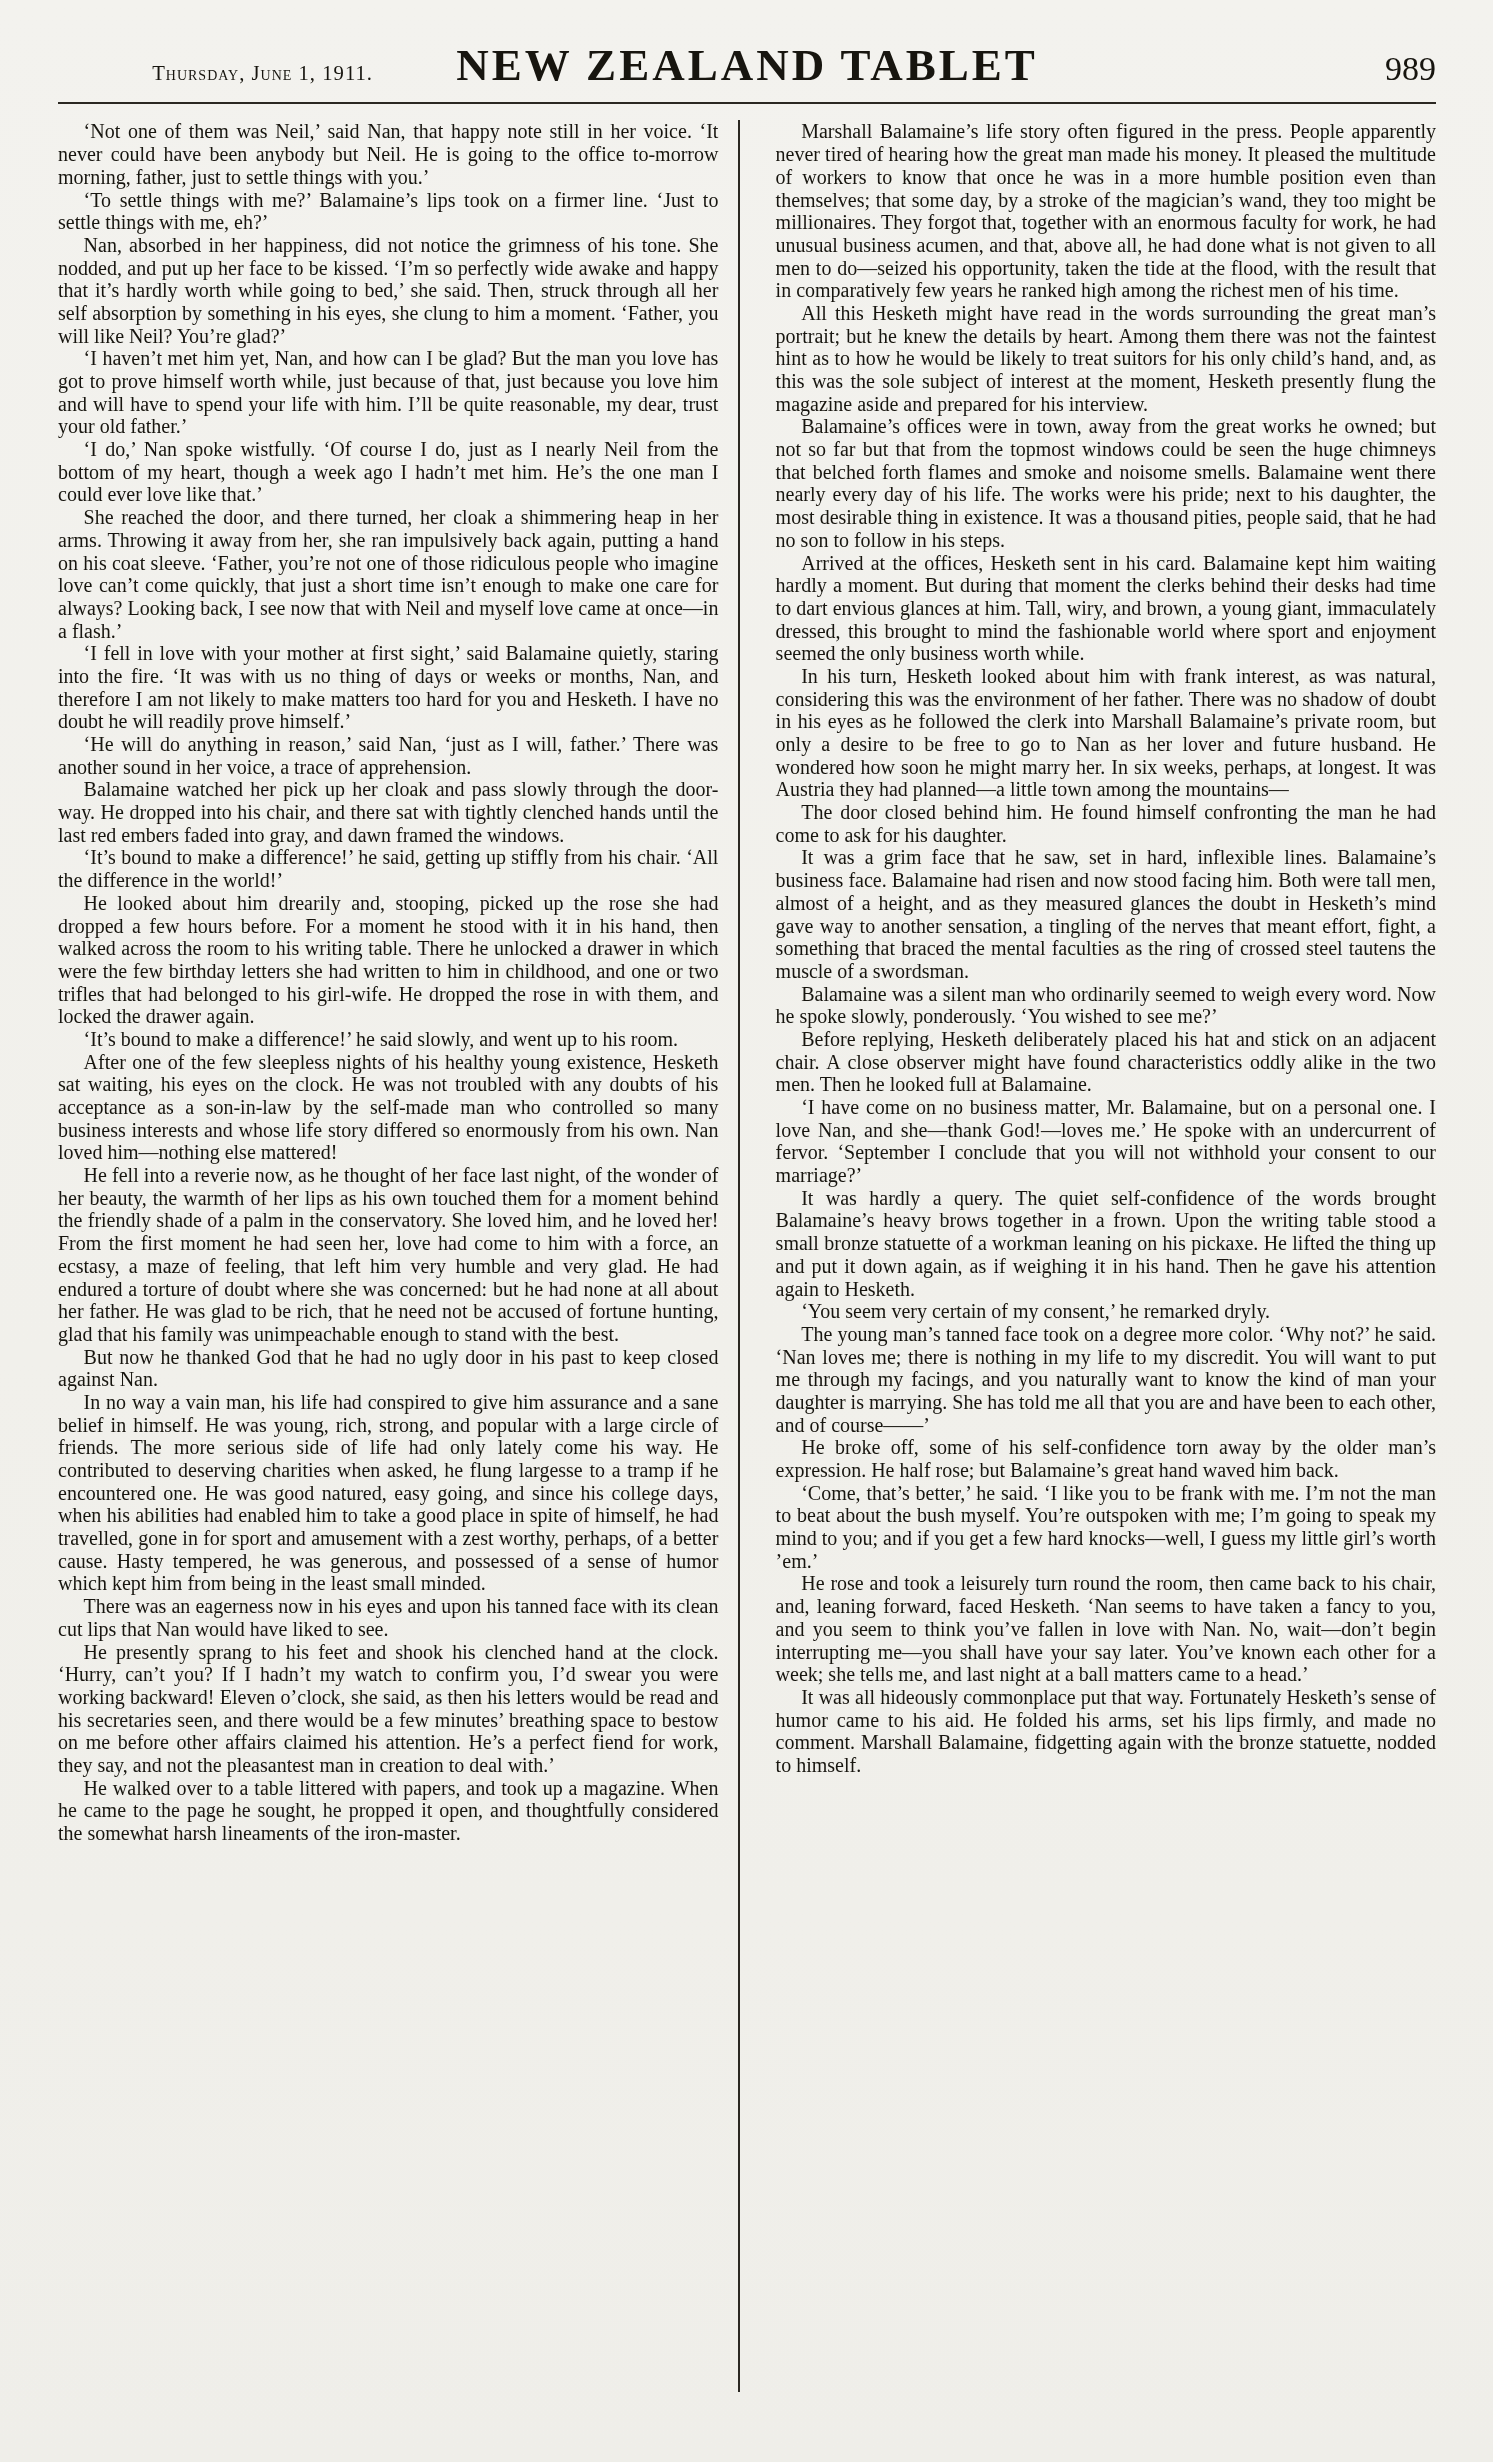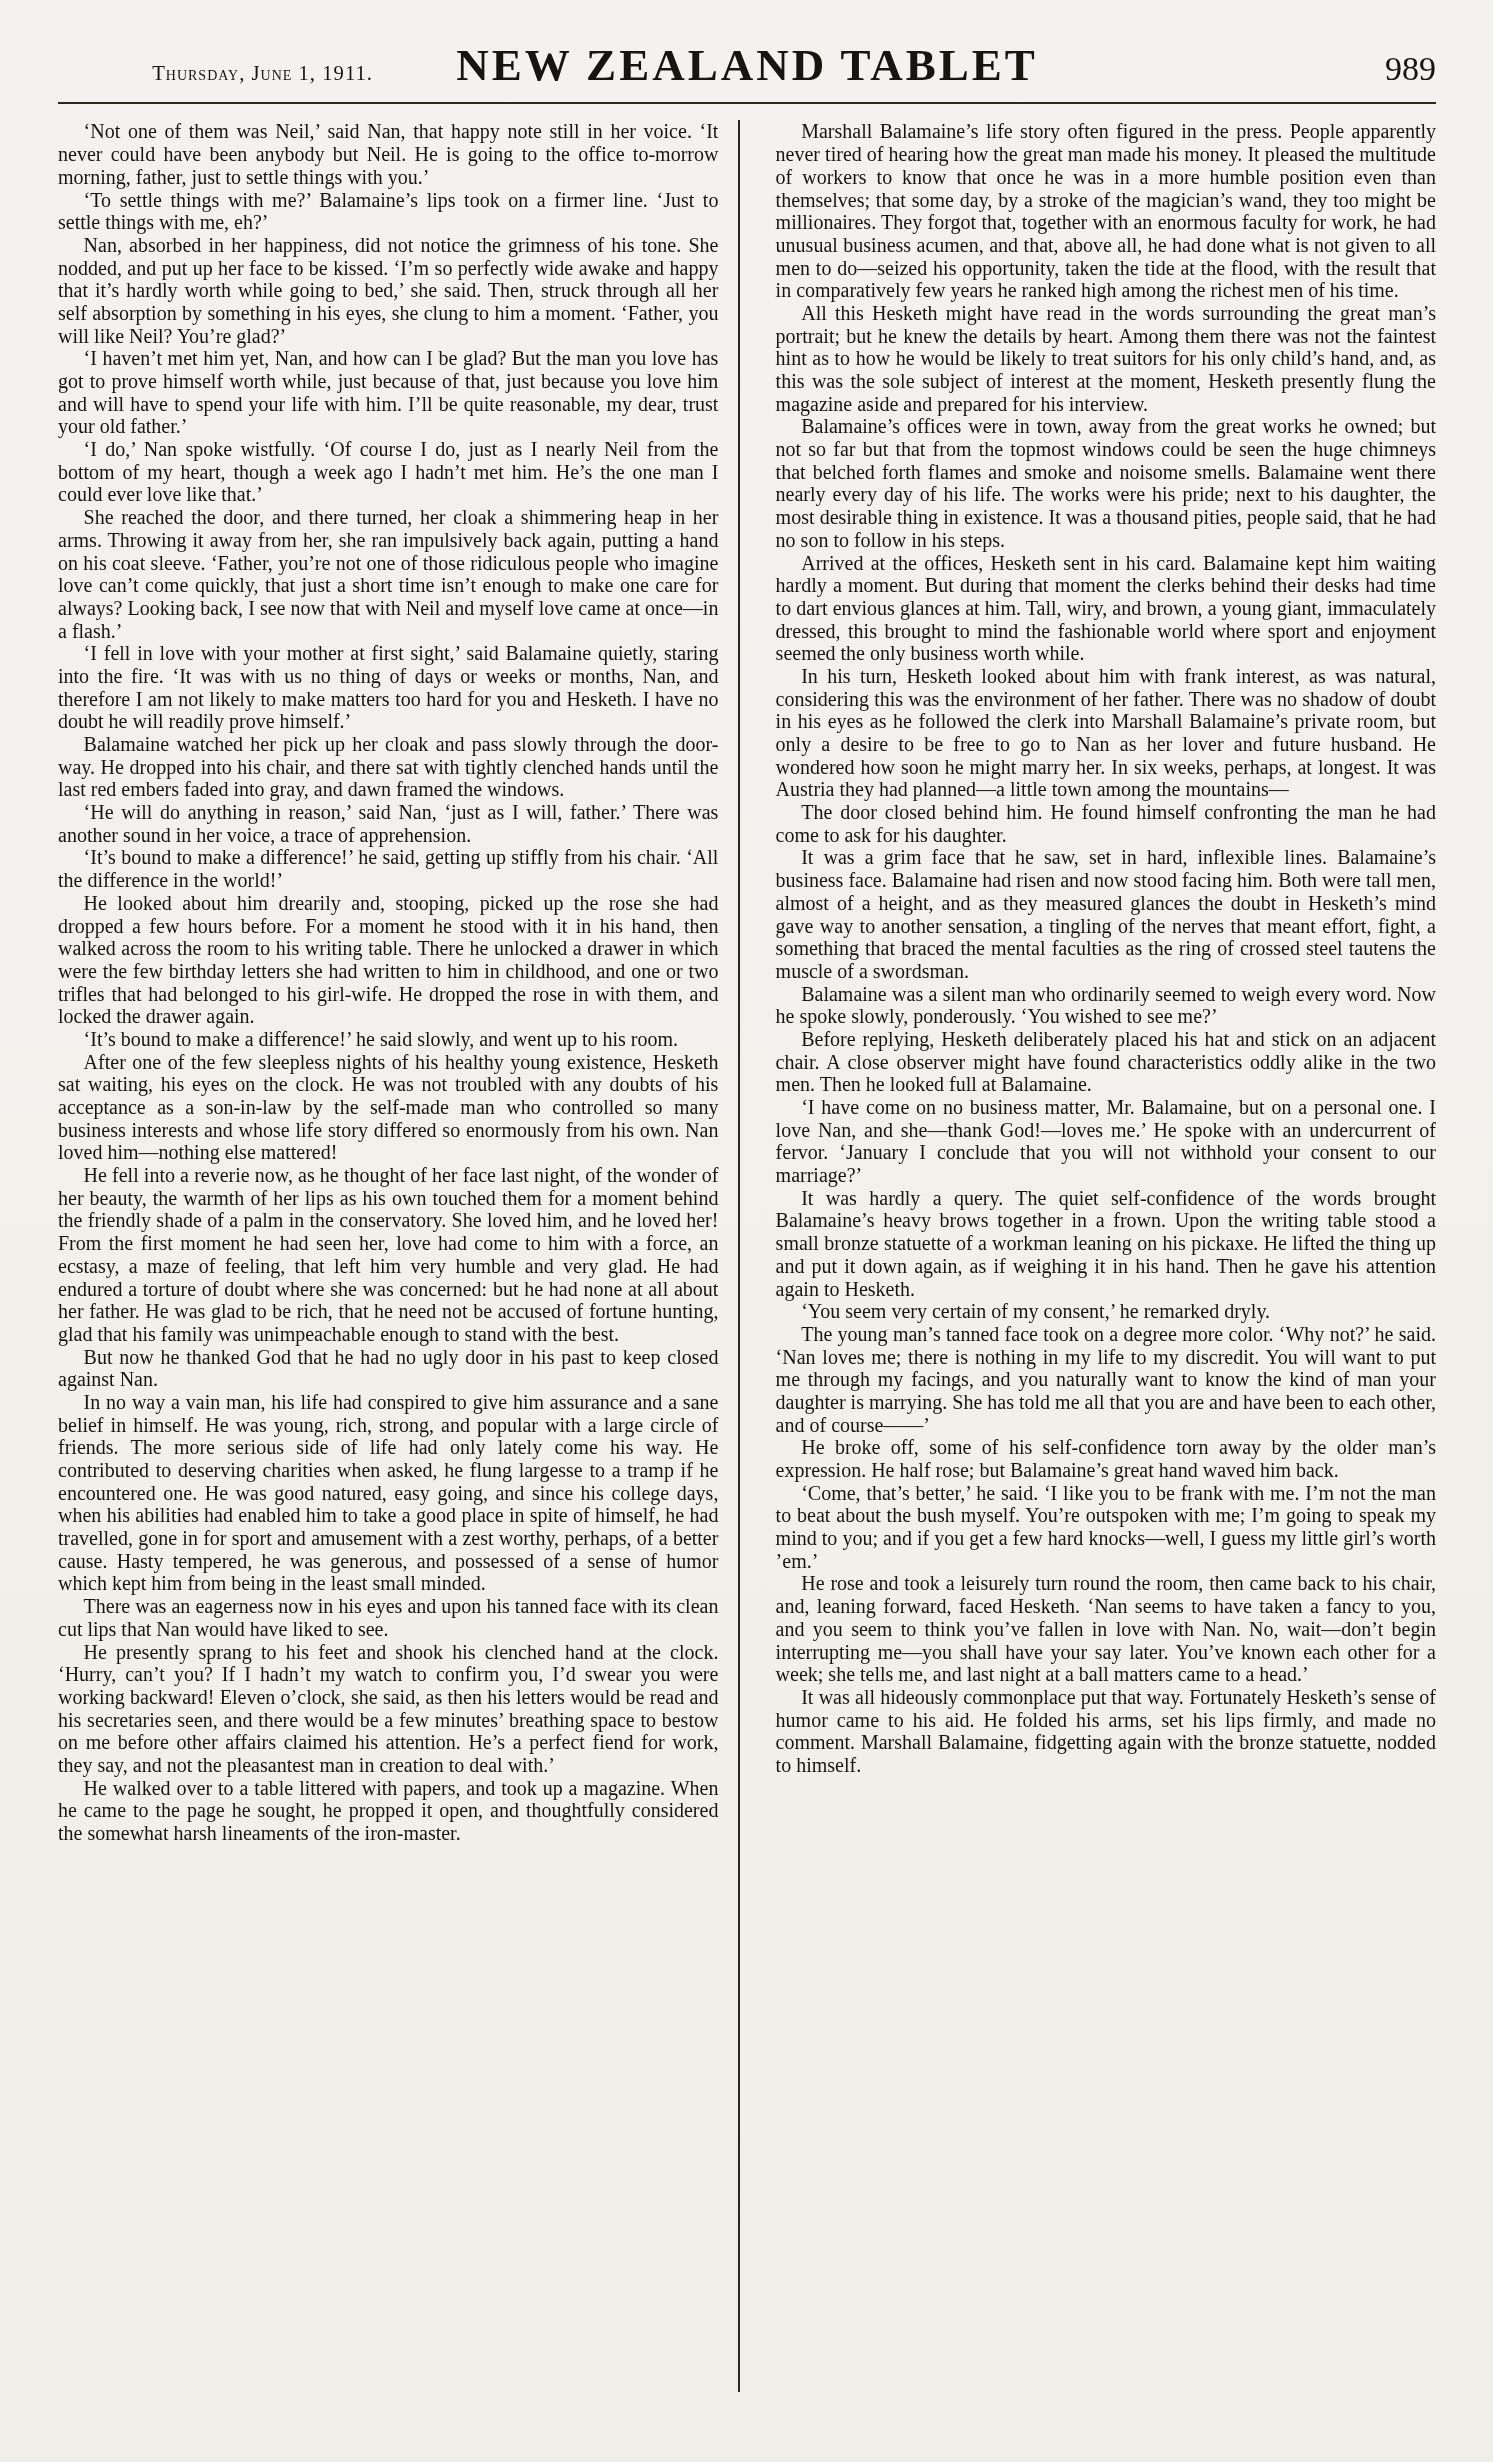--- a/index.html
+++ b/index.html
@@ -94,22 +94,22 @@
 
   <main class="columns">
     <section class="column left">
         <p class="para">‘Not one of them was Neil,’ said Nan, that happy note still in her voice. ‘It never could have been anybody but Neil. He is going to the office to-morrow morning, father, just to settle things with you.’</p>
         <p class="para">‘To settle things with me?’ Balamaine’s lips took on a firmer line. ‘Just to settle things with me, eh?’</p>
         <p class="para">Nan, absorbed in her happiness, did not notice the grimness of his tone. She nodded, and put up her face to be kissed. ‘I’m so perfectly wide awake and happy that it’s hardly worth while going to bed,’ she said. Then, struck through all her self absorption by something in his eyes, she clung to him a moment. ‘Father, you will like Neil? You’re glad?’</p>
         <p class="para">‘I haven’t met him yet, Nan, and how can I be glad? But the man you love has got to prove himself worth while, just because of that, just because you love him and will have to spend your life with him. I’ll be quite reasonable, my dear, trust your old father.’</p>
         <p class="para">‘I do,’ Nan spoke wistfully. ‘Of course I do, just as I nearly Neil from the bottom of my heart, though a week ago I hadn’t met him. He’s the one man I could ever love like that.’</p>
         <p class="para">She reached the door, and there turned, her cloak a shimmering heap in her arms. Throwing it away from her, she ran impulsively back again, putting a hand on his coat sleeve. ‘Father, you’re not one of those ridiculous people who imagine love can’t come quickly, that just a short time isn’t enough to make one care for always? Looking back, I see now that with Neil and myself love came at once—in a flash.’</p>
         <p class="para">‘I fell in love with your mother at first sight,’ said Balamaine quietly, staring into the fire. ‘It was with us no thing of days or weeks or months, Nan, and therefore I am not likely to make matters too hard for you and Hesketh. I have no doubt he will readily prove himself.’</p>
+        <p class="para">‘He will do anything in reason,’ said Nan, ‘just as I will, father.’ There was another sound in her voice, a trace of apprehension.</p>
         <p class="para">Balamaine watched her pick up her cloak and pass slowly through the door-way. He dropped into his chair, and there sat with tightly clenched hands until the last red embers faded into gray, and dawn framed the windows.</p>
-        <p class="para">‘He will do anything in reason,’ said Nan, ‘just as I will, father.’ There was another sound in her voice, a trace of apprehension.</p>
         <p class="para">‘It’s bound to make a difference!’ he said, getting up stiffly from his chair. ‘All the difference in the world!’</p>
         <p class="para">He looked about him drearily and, stooping, picked up the rose she had dropped a few hours before. For a moment he stood with it in his hand, then walked across the room to his writing table. There he unlocked a drawer in which were the few birthday letters she had written to him in childhood, and one or two trifles that had belonged to his girl-wife. He dropped the rose in with them, and locked the drawer again.</p>
         <p class="para">‘It’s bound to make a difference!’ he said slowly, and went up to his room.</p>
         <p class="para">After one of the few sleepless nights of his healthy young existence, Hesketh sat waiting, his eyes on the clock. He was not troubled with any doubts of his acceptance as a son-in-law by the self-made man who controlled so many business interests and whose life story differed so enormously from his own. Nan loved him—nothing else mattered!</p>
         <p class="para">He fell into a reverie now, as he thought of her face last night, of the wonder of her beauty, the warmth of her lips as his own touched them for a moment behind the friendly shade of a palm in the conservatory. She loved him, and he loved her! From the first moment he had seen her, love had come to him with a force, an ecstasy, a maze of feeling, that left him very humble and very glad. He had endured a torture of doubt where she was concerned: but he had none at all about her father. He was glad to be rich, that he need not be accused of fortune hunting, glad that his family was unimpeachable enough to stand with the best.</p>
         <p class="para">But now he thanked God that he had no ugly door in his past to keep closed against Nan.</p>
         <p class="para">In no way a vain man, his life had conspired to give him assurance and a sane belief in himself. He was young, rich, strong, and popular with a large circle of friends. The more serious side of life had only lately come his way. He contributed to deserving charities when asked, he flung largesse to a tramp if he encountered one. He was good natured, easy going, and since his college days, when his abilities had enabled him to take a good place in spite of himself, he had travelled, gone in for sport and amusement with a zest worthy, perhaps, of a better cause. Hasty tempered, he was generous, and possessed of a sense of humor which kept him from being in the least small minded.</p>
         <p class="para">There was an eagerness now in his eyes and upon his tanned face with its clean cut lips that Nan would have liked to see.</p>
         <p class="para">He presently sprang to his feet and shook his clenched hand at the clock. ‘Hurry, can’t you? If I hadn’t my watch to confirm you, I’d swear you were working backward! Eleven o’clock, she said, as then his letters would be read and his secretaries seen, and there would be a few minutes’ breathing space to bestow on me before other affairs claimed his attention. He’s a perfect fiend for work, they say, and not the pleasantest man in creation to deal with.’</p>
         <p class="para">He walked over to a table littered with papers, and took up a magazine. When he came to the page he sought, he propped it open, and thoughtfully considered the somewhat harsh lineaments of the iron-master.</p>
@@ -118,21 +118,21 @@
     <section class="column right">
         <p class="para">Marshall Balamaine’s life story often figured in the press. People apparently never tired of hearing how the great man made his money. It pleased the multitude of workers to know that once he was in a more humble position even than themselves; that some day, by a stroke of the magician’s wand, they too might be millionaires. They forgot that, together with an enormous faculty for work, he had unusual business acumen, and that, above all, he had done what is not given to all men to do—seized his opportunity, taken the tide at the flood, with the result that in comparatively few years he ranked high among the richest men of his time.</p>
         <p class="para">All this Hesketh might have read in the words surrounding the great man’s portrait; but he knew the details by heart. Among them there was not the faintest hint as to how he would be likely to treat suitors for his only child’s hand, and, as this was the sole subject of interest at the moment, Hesketh presently flung the magazine aside and prepared for his interview.</p>
         <p class="para">Balamaine’s offices were in town, away from the great works he owned; but not so far but that from the topmost windows could be seen the huge chimneys that belched forth flames and smoke and noisome smells. Balamaine went there nearly every day of his life. The works were his pride; next to his daughter, the most desirable thing in existence. It was a thousand pities, people said, that he had no son to follow in his steps.</p>
         <p class="para">Arrived at the offices, Hesketh sent in his card. Balamaine kept him waiting hardly a moment. But during that moment the clerks behind their desks had time to dart envious glances at him. Tall, wiry, and brown, a young giant, immaculately dressed, this brought to mind the fashionable world where sport and enjoyment seemed the only business worth while.</p>
         <p class="para">In his turn, Hesketh looked about him with frank interest, as was natural, considering this was the environment of her father. There was no shadow of doubt in his eyes as he followed the clerk into Marshall Balamaine’s private room, but only a desire to be free to go to Nan as her lover and future husband. He wondered how soon he might marry her. In six weeks, perhaps, at longest. It was Austria they had planned—a little town among the mountains—</p>
         <p class="para">The door closed behind him. He found himself confronting the man he had come to ask for his daughter.</p>
         <p class="para">It was a grim face that he saw, set in hard, inflexible lines. Balamaine’s business face. Balamaine had risen and now stood facing him. Both were tall men, almost of a height, and as they measured glances the doubt in Hesketh’s mind gave way to another sensation, a tingling of the nerves that meant effort, fight, a something that braced the mental faculties as the ring of crossed steel tautens the muscle of a swordsman.</p>
         <p class="para">Balamaine was a silent man who ordinarily seemed to weigh every word. Now he spoke slowly, ponderously. ‘You wished to see me?’</p>
         <p class="para">Before replying, Hesketh deliberately placed his hat and stick on an adjacent chair. A close observer might have found characteristics oddly alike in the two men. Then he looked full at Balamaine.</p>
-        <p class="para">‘I have come on no business matter, Mr. Balamaine, but on a personal one. I love Nan, and she—thank God!—loves me.’ He spoke with an undercurrent of fervor. ‘January I conclude that you will not withhold your consent to our marriage?’</p>
+        <p class="para">‘I have come on no business matter, Mr. Balamaine, but on a personal one. I love Nan, and she—thank God!—loves me.’ He spoke with an undercurrent of fervor. ‘September I conclude that you will not withhold your consent to our marriage?’</p>
         <p class="para">It was hardly a query. The quiet self-confidence of the words brought Balamaine’s heavy brows together in a frown. Upon the writing table stood a small bronze statuette of a workman leaning on his pickaxe. He lifted the thing up and put it down again, as if weighing it in his hand. Then he gave his attention again to Hesketh.</p>
         <p class="para">‘You seem very certain of my consent,’ he remarked dryly.</p>
         <p class="para">The young man’s tanned face took on a degree more color. ‘Why not?’ he said. ‘Nan loves me; there is nothing in my life to my discredit. You will want to put me through my facings, and you naturally want to know the kind of man your daughter is marrying. She has told me all that you are and have been to each other, and of course——’</p>
         <p class="para">He broke off, some of his self-confidence torn away by the older man’s expression. He half rose; but Balamaine’s great hand waved him back.</p>
         <p class="para">‘Come, that’s better,’ he said. ‘I like you to be frank with me. I’m not the man to beat about the bush myself. You’re outspoken with me; I’m going to speak my mind to you; and if you get a few hard knocks—well, I guess my little girl’s worth ’em.’</p>
         <p class="para">He rose and took a leisurely turn round the room, then came back to his chair, and, leaning forward, faced Hesketh. ‘Nan seems to have taken a fancy to you, and you seem to think you’ve fallen in love with Nan. No, wait—don’t begin interrupting me—you shall have your say later. You’ve known each other for a week; she tells me, and last night at a ball matters came to a head.’</p>
         <p class="para">It was all hideously commonplace put that way. Fortunately Hesketh’s sense of humor came to his aid. He folded his arms, set his lips firmly, and made no comment. Marshall Balamaine, fidgetting again with the bronze statuette, nodded to himself.</p>
       </section>
   </main>
 

